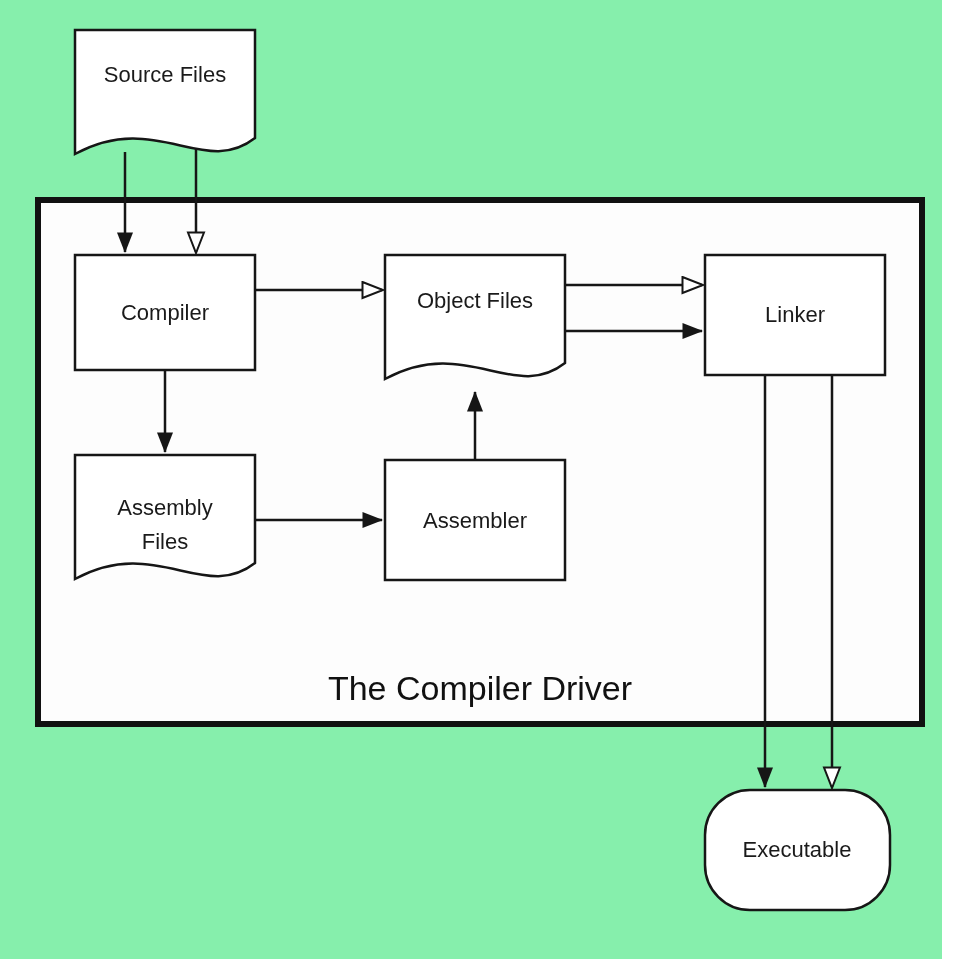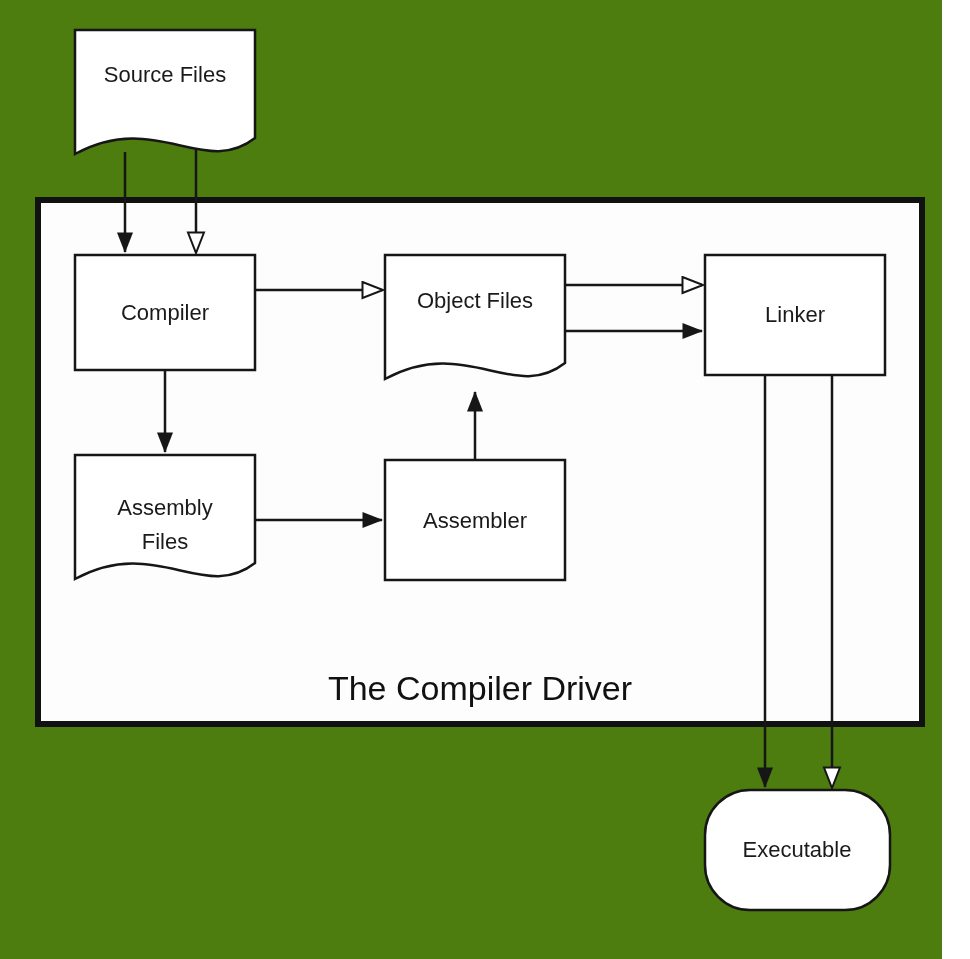--- a/index.html
+++ b/index.html
@@ -4,21 +4,21 @@
 <style>
   html, body {
     margin: 0;
     padding: 0;
     background: #ffffff;
   }
   .canvas {
     position: relative;
     width: 942px;
     height: 959px;
-    background: #4d7c0f;
+    background: #86efac;
     font-family: "Liberation Sans", sans-serif;
   }
   svg { display: block; }
   .node-shape {
     fill: #ffffff;
     stroke: #161616;
     stroke-width: 2.5;
   }
   .driver-box {
     fill: #fdfdfd;

